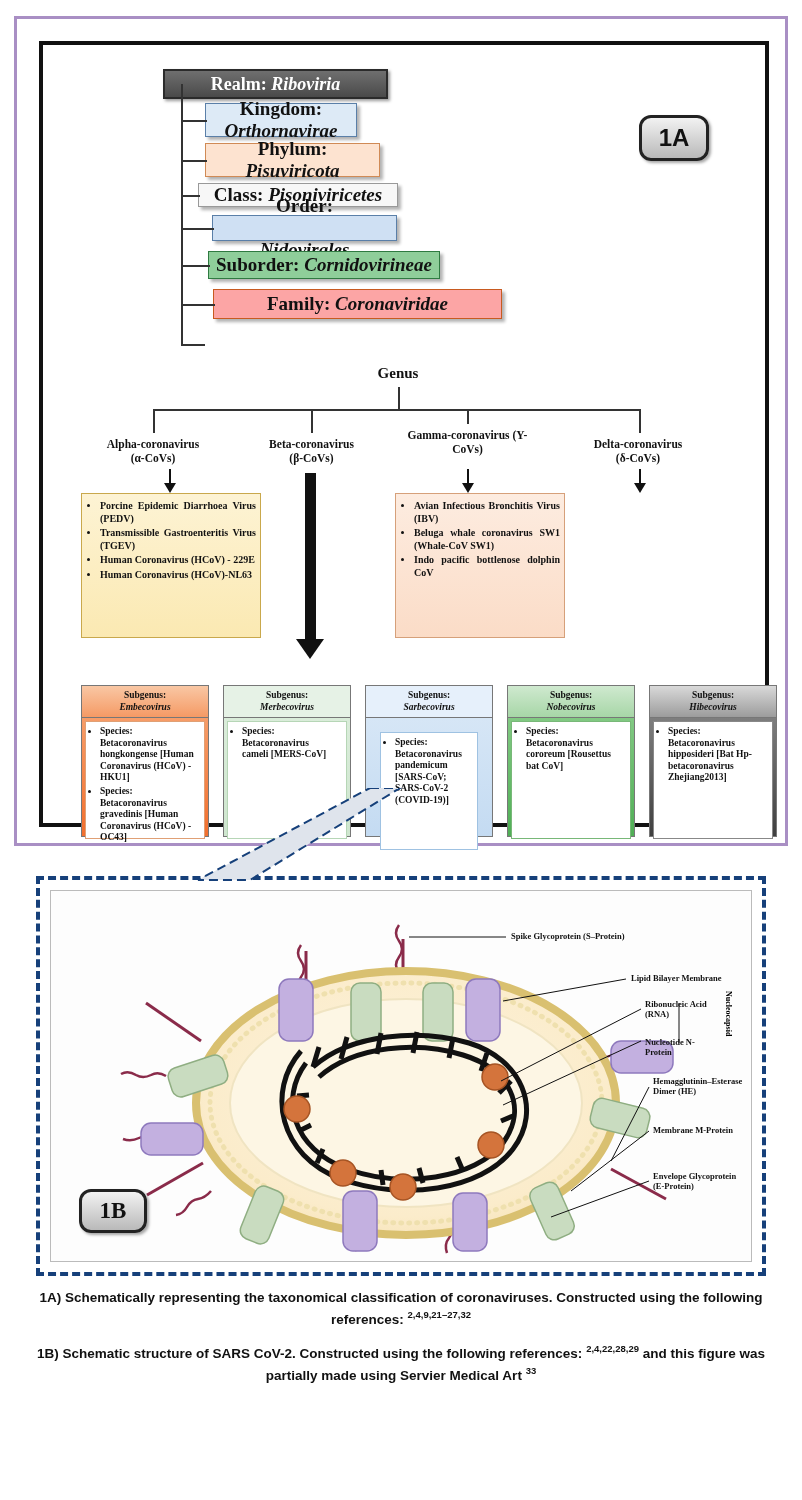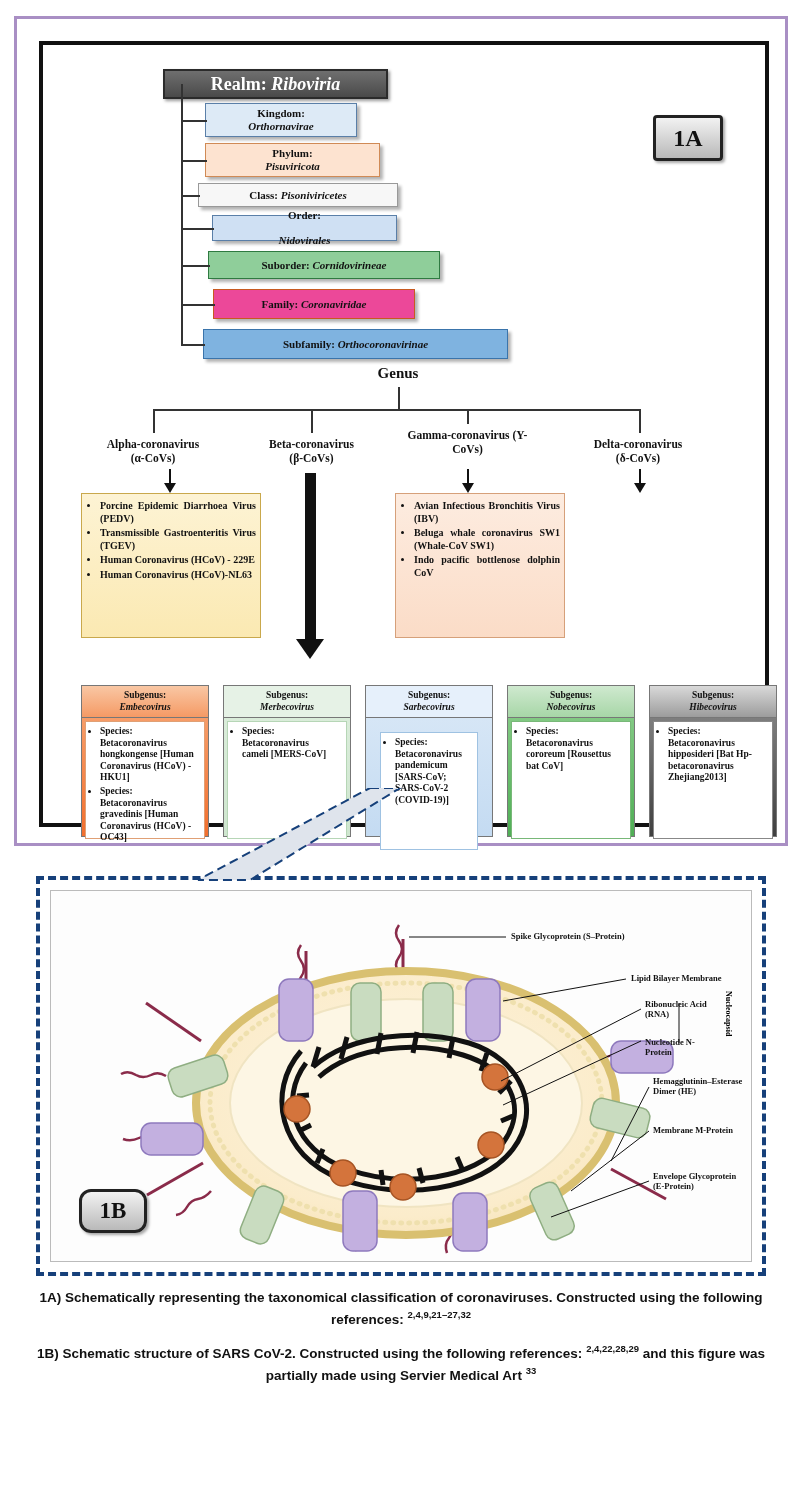--- a/index.html
+++ b/index.html
@@ -24,37 +24,37 @@
   }
   #panel-1a-inner {
     position: absolute;
     left: 22px; top: 22px;
     width: 730px; height: 786px;
     border: 4px solid #111111;
     background: #ffffff;
   }
   #badge-1a {
     position: absolute;
-    right: 42px; top: 70px;
+    right: 56px; top: 70px;
     width: 70px; height: 46px;
-    border: 3px solid #222; border-radius: 4px;
+    border: 3px solid #222; border-radius: 12px;
     background: linear-gradient(180deg,#f2f2f2 0%, #b9b9b9 100%);
     display: flex; align-items: center; justify-content: center;
-    font-family: Liberation Serif, serif;
+    font-family: Liberation Sans, sans-serif;
     font-weight: bold; font-size: 24px; color: #111;
     box-shadow: 2px 2px 3px rgba(0,0,0,.35);
     z-index: 5;
   }
 
   
   .rank {
     position: absolute;
     display: flex; align-items: center; justify-content: center;
     text-align: center;
-    font-size: 11px;
+    font-size: 19px;
     font-weight: bold;
     color: #111;
     line-height: 1.15;
     padding: 2px 6px;
   }
   .rank i { font-style: italic; }
   #rank-realm {
     left: 120px; top: 24px; width: 225px; height: 30px;
     background: linear-gradient(180deg,#6f6f6f 0%, #4a4a4a 100%);
     border: 2px solid #2b2b2b;
@@ -75,22 +75,22 @@
   }
   #rank-order {
     left: 169px; top: 170px; width: 185px; height: 26px;
     background: #cfe0f3; border: 1px solid #5a7fa8; flex-direction: column;
   }
   #rank-suborder {
     left: 165px; top: 206px; width: 232px; height: 28px;
     background: #8fce9a; border: 1px solid #2f7a41;
   }
   #rank-family {
-    left: 170px; top: 244px; width: 202px; height: 30px;
-    background: #ec4899; border: 1px solid #c85a20;
+    left: 170px; top: 244px; width: 289px; height: 30px;
+    background: #fca5a5; border: 1px solid #c85a20;
   }
   #rank-subfamily {
     left: 160px; top: 284px; width: 305px; height: 30px;
     background: #7fb3e0; border: 1px solid #3a74ab;
   }
   .rank-shadow { box-shadow: 3px 3px 3px rgba(0,0,0,.3); }
 
   
   .vline, .hline { position: absolute; background: #333; }
   .vline { width: 1.5px; }
@@ -284,23 +284,20 @@
     </div>
     <div class="rank rank-shadow" id="rank-order">
       <span>Order:</span>&nbsp;<i>Nidovirales</i>
     </div>
     <div class="rank rank-shadow" id="rank-suborder">
       <span>Suborder:</span>&nbsp;<i>Cornidovirineae</i>
     </div>
     <div class="rank rank-shadow" id="rank-family">
       <span>Family:</span>&nbsp;<i>Coronaviridae</i>
     </div>
-    <div class="rank rank-shadow" id="rank-subfamily">
-      <span>Subfamily:</span>&nbsp;<i>Orthocoronavirinae</i>
-    </div>
 
     <div class="vline" style="left:138px; top:39px; height:262px;"></div>
     <div class="hline" style="left:138px; top:75px; width:26px;"></div>
     <div class="hline" style="left:138px; top:115px; width:26px;"></div>
     <div class="hline" style="left:138px; top:150px; width:19px;"></div>
     <div class="hline" style="left:138px; top:183px; width:33px;"></div>
     <div class="hline" style="left:138px; top:220px; width:29px;"></div>
     <div class="hline" style="left:138px; top:259px; width:34px;"></div>
     <div class="hline" style="left:138px; top:299px; width:24px;"></div>
     <div class="hline" style="left:138px; top:39px; width:1px;"></div>

